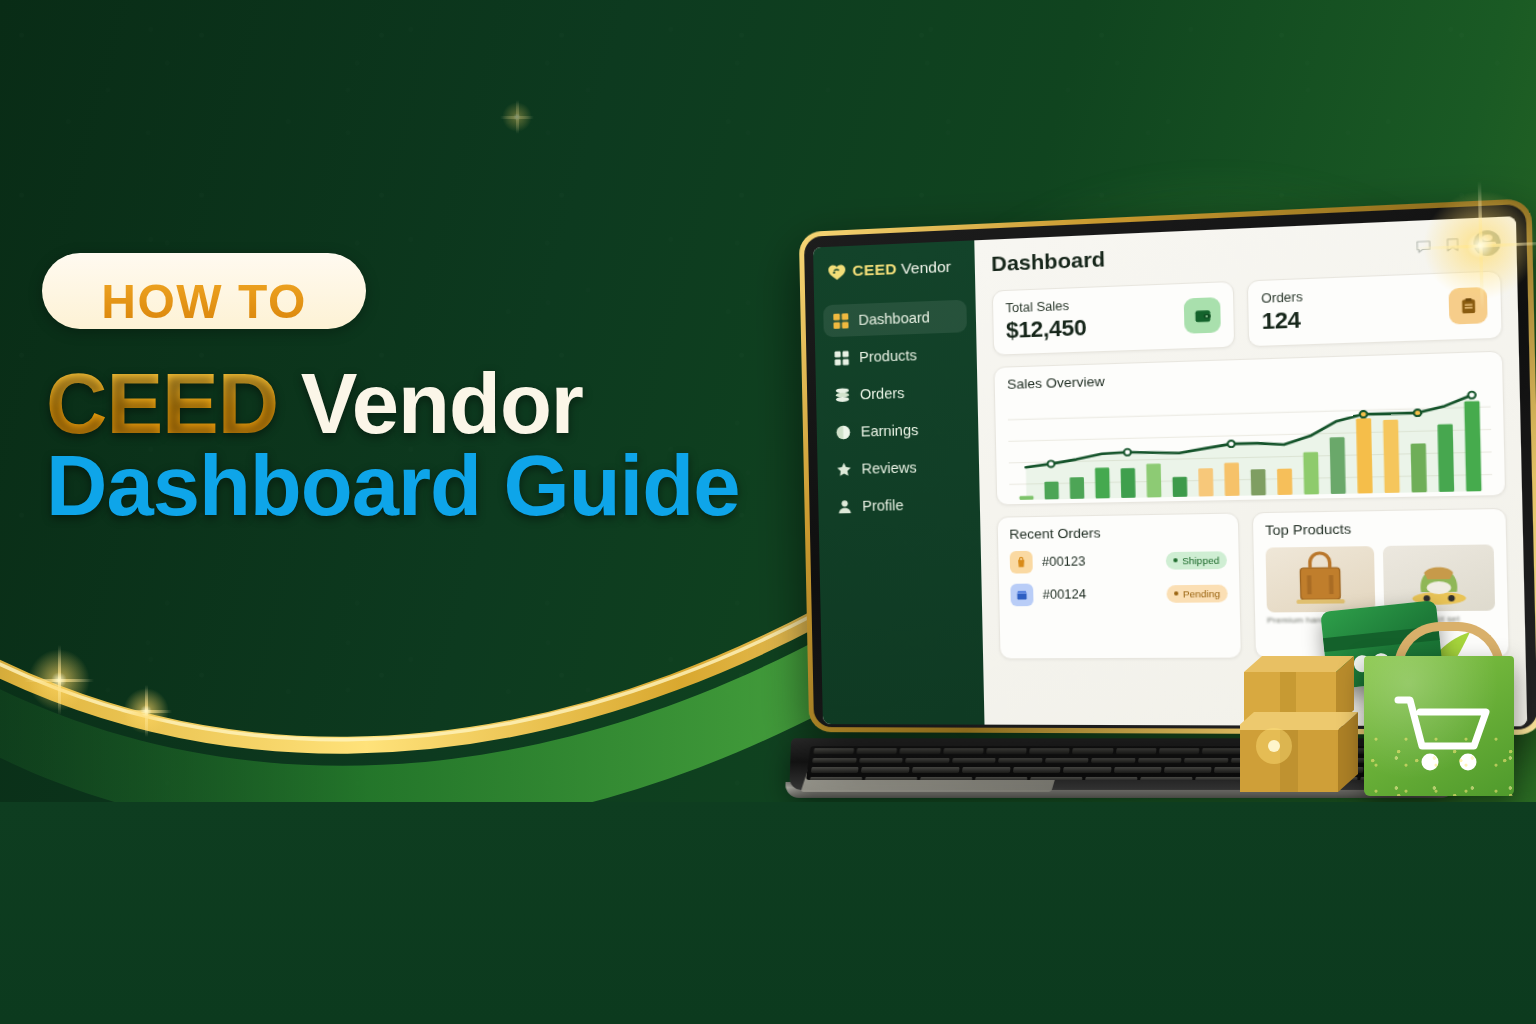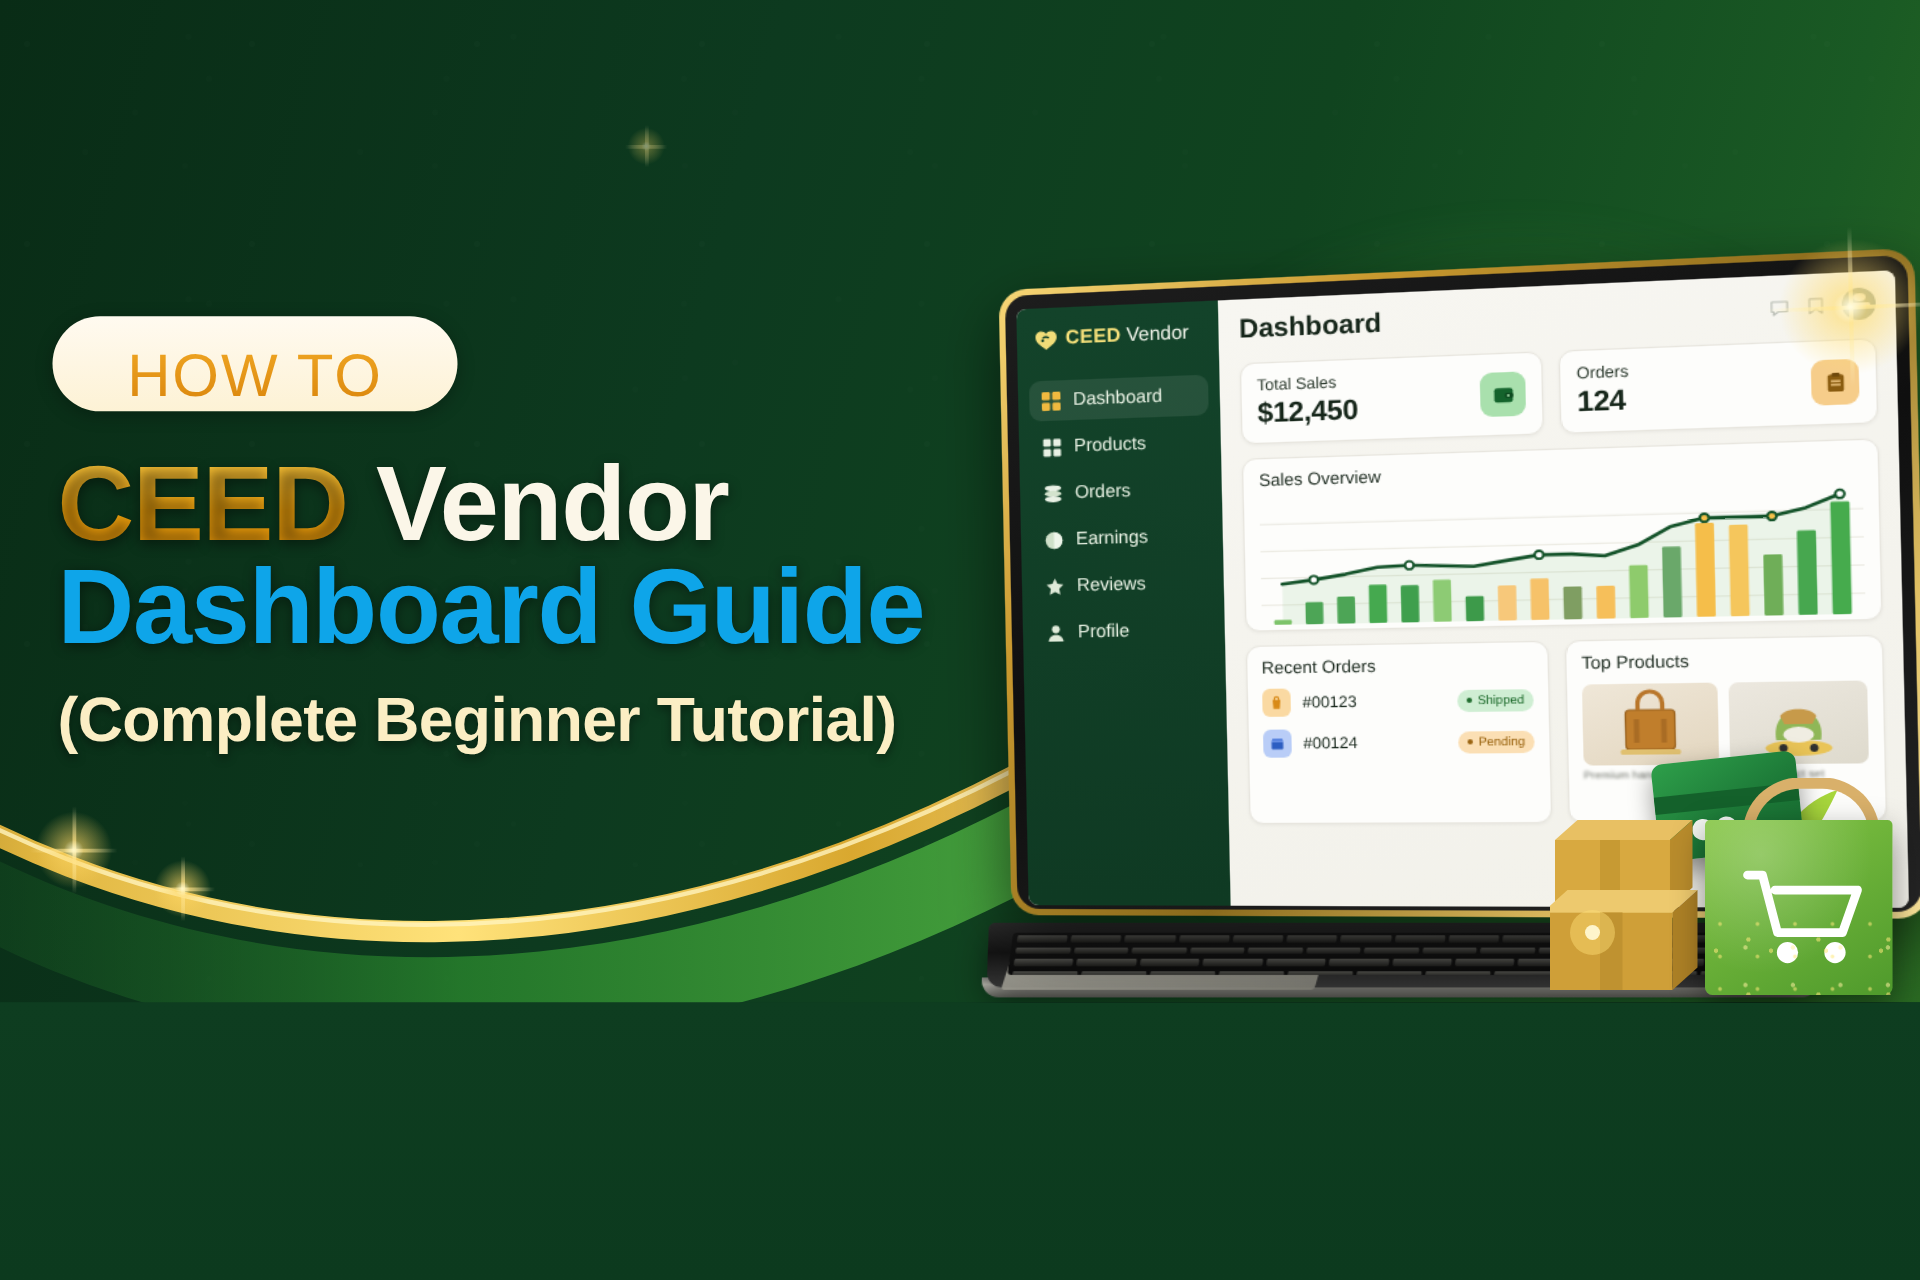--- a/index.html
+++ b/index.html
@@ -33,21 +33,21 @@
     background:
       radial-gradient(circle,rgba(255,248,200,.95) 0%,rgba(255,215,100,.55) 16%,rgba(255,200,60,0) 62%),
       linear-gradient(90deg,rgba(255,235,160,0) 0%,rgba(255,240,180,.85) 50%,rgba(255,235,160,0) 100%),
       linear-gradient(0deg,rgba(255,235,160,0) 0%,rgba(255,240,180,.85) 50%,rgba(255,235,160,0) 100%);
     background-size:100% 100%,100% 3px,3px 100%;background-position:center,center,center;background-repeat:no-repeat;}
 
   
   .howto{position:absolute;left:42px;top:253px;width:324px;height:76px;border-radius:40px;
     background:linear-gradient(180deg,#fffaf0 0%,#fdf2d5 100%);
     display:flex;align-items:center;justify-content:center;box-shadow:0 3px 14px rgba(0,0,0,.28);}
-  .howto span{font-size:48px;font-weight:normal;letter-spacing:1.5px;color:#e2900f;
+  .howto span{font-size:48px;font-weight:bold;letter-spacing:1.5px;color:#e2900f;
     background:linear-gradient(180deg,#f0a724 0%,#d8830a 100%);-webkit-background-clip:text;background-clip:text;color:transparent;margin-top:20px;}
 
   .title-wrap{position:absolute;left:46px;top:360px;width:760px;}
   .t-line{font-weight:bold;line-height:1.04;letter-spacing:-1px;
     text-shadow:0 3px 10px rgba(0,0,0,.45);}
   .t1{font-size:85px;}
   .t1 .gold{background:linear-gradient(180deg,#ffd24a 0%,#f0a30c 55%,#e8950a 100%);
     -webkit-background-clip:text;background-clip:text;color:transparent;}
   .t1 .cream{color:#fbf6e8;}
   .t2{font-size:85px;color:#0ea5e9;margin-top:-6px;}
@@ -203,21 +203,20 @@
 
     <div class="howto">
       <span>HOW TO</span>
     </div>
 
     <div class="title-wrap">
       <div class="t-line t1">
         <span class="gold">CEED</span><span class="cream">&nbsp;</span><span class="cream">Vendor</span>
       </div>
       <div class="t-line t2">Dashboard Guide</div>
-      <div class="t3">(Complete Beginner Tutorial)</div>
     </div>
 
     <div class="laptop">
 
       <div class="base">
         <div class="base-lip"></div>
         <div class="base-deck"></div>
         <div class="palm"></div>
         <div class="kb">
           <div class="kb-row">

